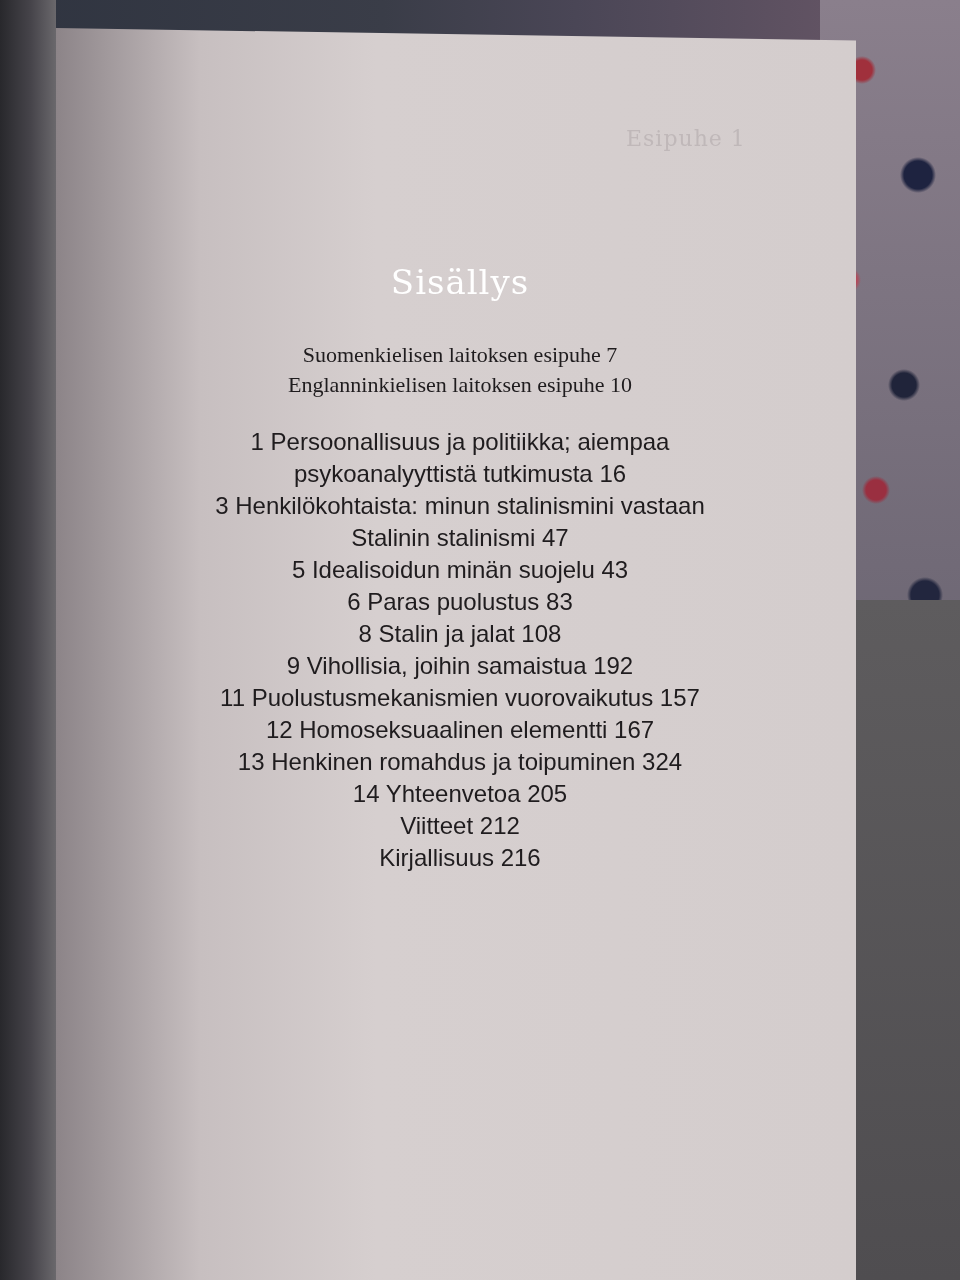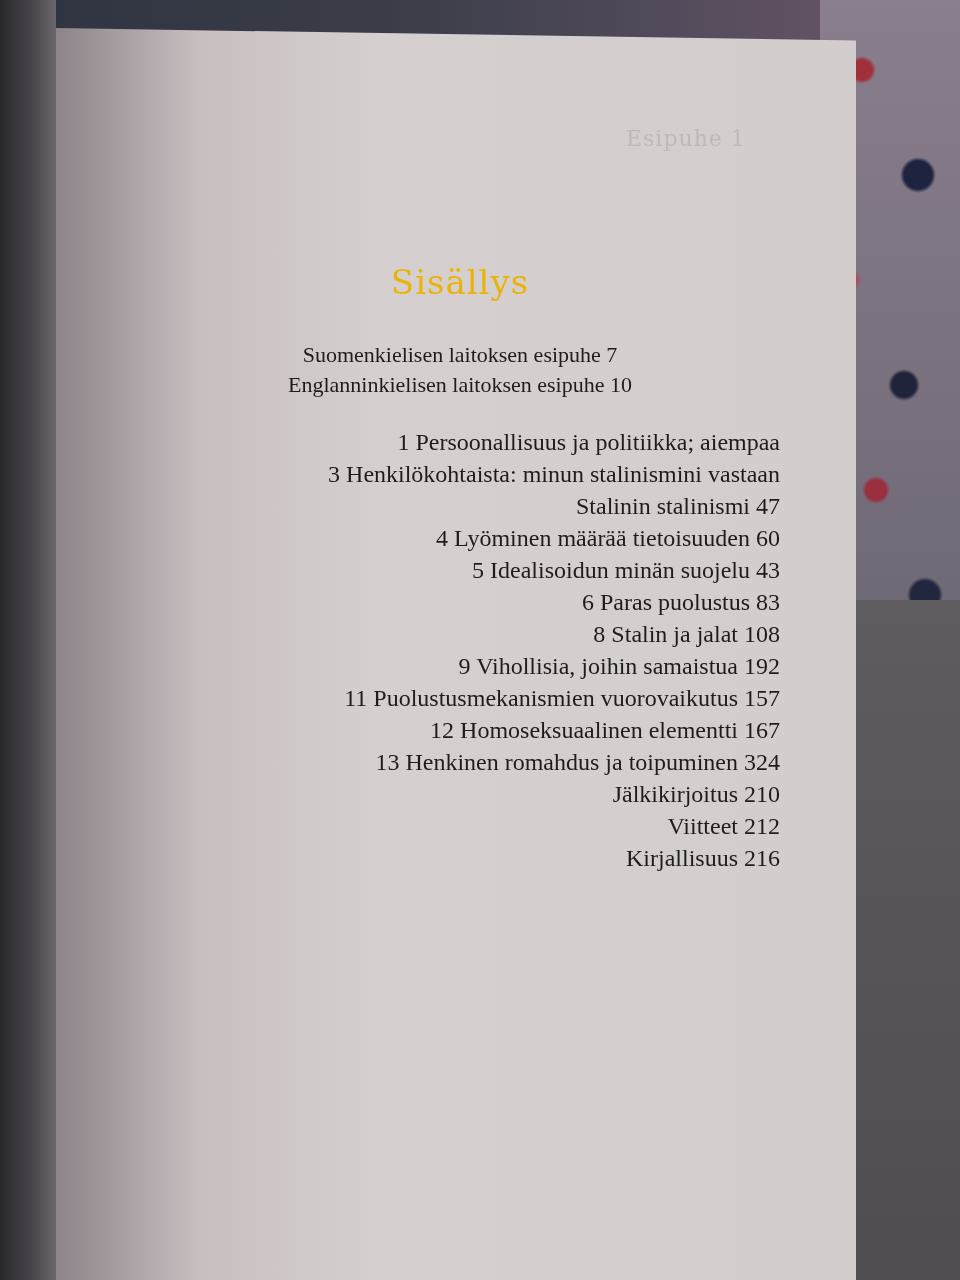--- a/index.html
+++ b/index.html
@@ -39,50 +39,50 @@
     .ghost-header {
       position: absolute; left: 570px; top: 98px;
       font-size: 22px; color: rgba(120,110,115,0.22); letter-spacing: 1px;
     }
     .toc {
       position: absolute; left: 140px; top: 262px; width: 640px;
       text-align: center; color: #1f1c1e;
     }
     .toc-title {
       font-family: "DejaVu Serif", serif; font-size: 34px; margin: 0 0 38px 0;
-      letter-spacing: 1px; color: #eab308;
+      letter-spacing: 1px; color: #ffffff;
     }
     .preface { font-size: 22px; line-height: 30px; font-family: "Liberation Serif", serif; }
     .spacer { height: 26px; }
-    .entry { font-family: Liberation Serif, serif; font-size: 24px; line-height: 32px; text-align: right; }
+    .entry { font-family: Liberation Sans, sans-serif; font-size: 24px; line-height: 32px; }
   </style>
 </head>
 <body>
 
 <div class="bg-top"></div>
 <div class="fabric"></div>
 <div class="couch"></div>
 <div class="left-page"></div>
 
 <div class="page">
   <div class="ghost-header">Esipuhe 1</div>
 </div>
 
 <div class="toc">
   <div class="toc-title">Sisällys</div>
   <div class="preface">Suomenkielisen laitoksen esipuhe 7</div>
   <div class="preface">Englanninkielisen laitoksen esipuhe 10</div>
   <div class="spacer"></div>
   <div class="entry">1 Persoonallisuus ja politiikka; aiempaa</div>
+  <div class="entry">psykoanalyyttistä tutkimusta 16</div>
   <div class="entry">3 Henkilökohtaista: minun stalinismini vastaan</div>
   <div class="entry">Stalinin stalinismi 47</div>
-  <div class="entry">4 Lyöminen määrää tietoisuuden 60</div>
   <div class="entry">5 Idealisoidun minän suojelu 43</div>
   <div class="entry">6 Paras puolustus 83</div>
   <div class="entry">8 Stalin ja jalat 108</div>
   <div class="entry">9 Vihollisia, joihin samaistua 192</div>
   <div class="entry">11 Puolustusmekanismien vuorovaikutus 157</div>
   <div class="entry">12 Homoseksuaalinen elementti 167</div>
   <div class="entry">13 Henkinen romahdus ja toipuminen 324</div>
-  <div class="entry">Jälkikirjoitus 210</div>
+  <div class="entry">14 Yhteenvetoa 205</div>
   <div class="entry">Viitteet 212</div>
   <div class="entry">Kirjallisuus 216</div>
 </div>
 
 </body></html>

